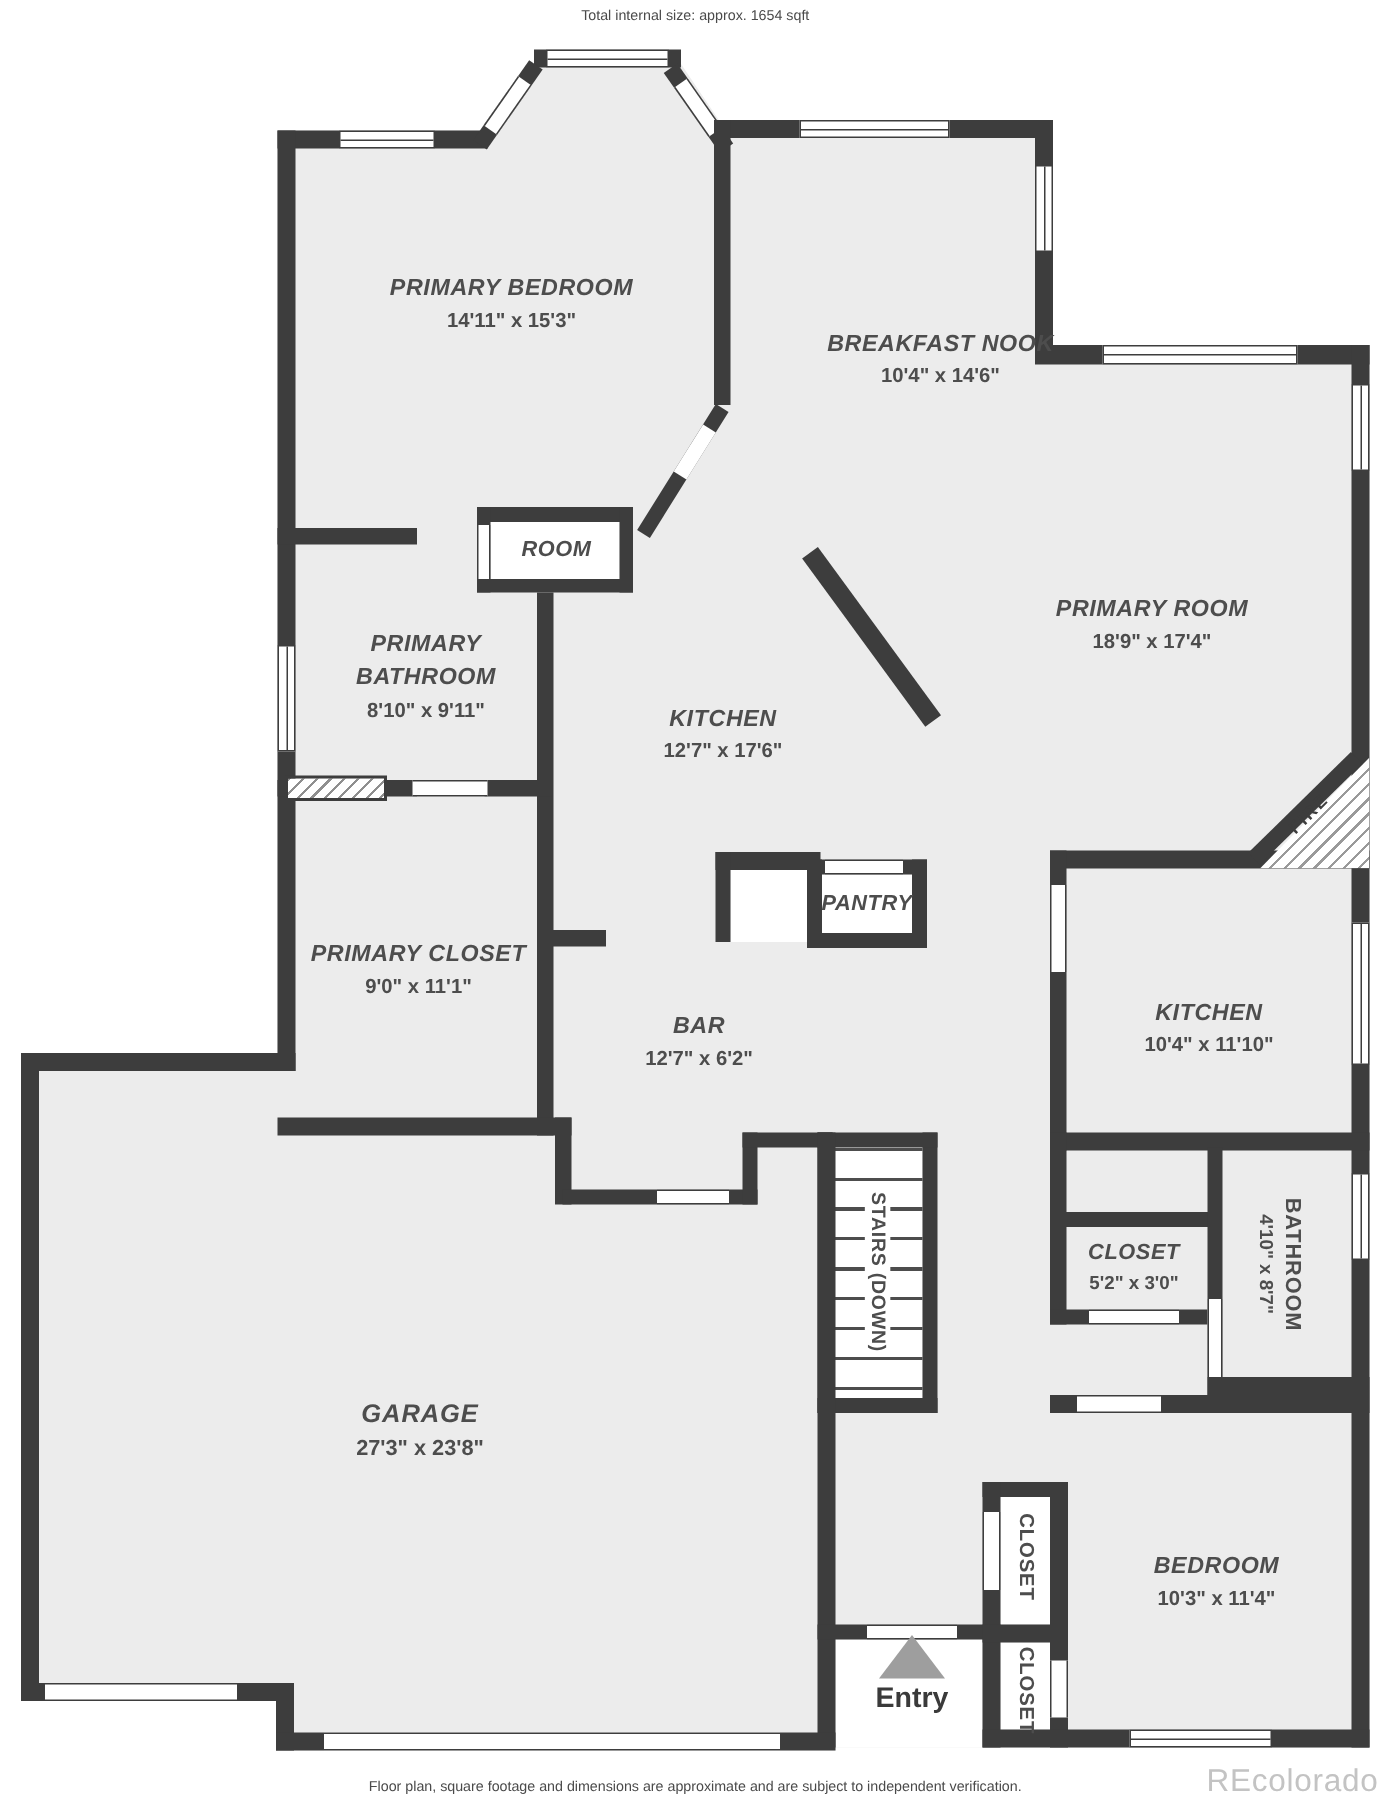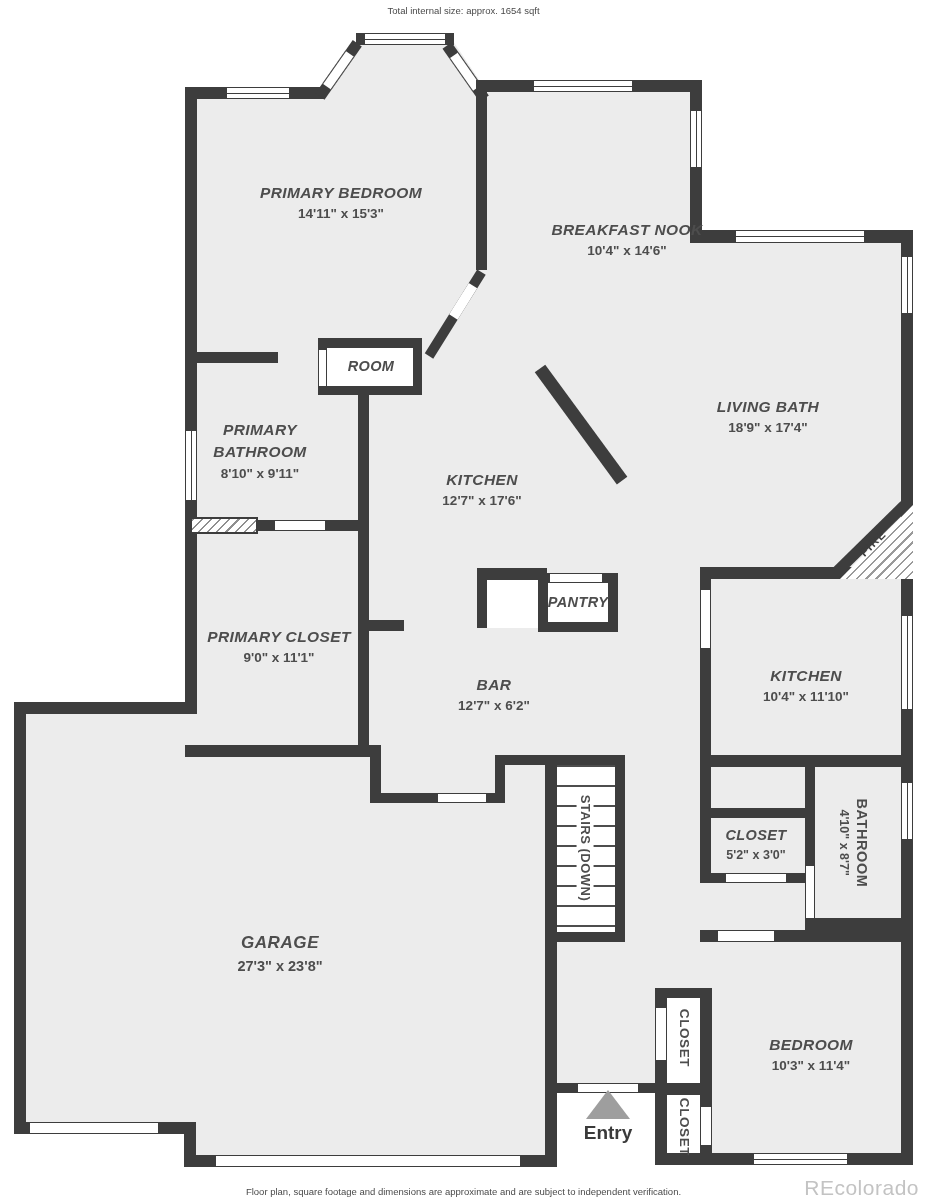--- a/index.html
+++ b/index.html
@@ -175,41 +175,41 @@
   <span class="nm">PRIMARY BEDROOM</span>
   <span class="dm">14'11" x 15'3"</span>
 </div>
 <div class="label" style="left:591px;top:240px;margin-left:36px;">
   <span class="nm">BREAKFAST NOOK</span>
   <span class="dm">10'4" x 14'6"</span>
 </div>
 <div class="label small" style="left:371px;top:367px;">
   <span class="nm">ROOM</span>
 </div>
-<div class="label" style="left:260px;top:451px;">
+<div class="label" style="left:284px;top:451px;">
   <span class="nm">PRIMARY</span>
   <span class="nm">BATHROOM</span>
   <span class="dm">8'10" x 9'11"</span>
 </div>
 <div class="label" style="left:482px;top:490px;">
   <span class="nm">KITCHEN</span>
   <span class="dm">12'7" x 17'6"</span>
 </div>
 <div class="label" style="left:768px;top:417px;">
-  <span class="nm">LIVING BATH</span>
+  <span class="nm">PRIMARY ROOM</span>
   <span class="dm">18'9" x 17'4"</span>
 </div>
 <div class="label small" style="left:578px;top:603px;">
   <span class="nm">PANTRY</span>
 </div>
 <div class="label" style="left:279px;top:647px;">
   <span class="nm">PRIMARY CLOSET</span>
   <span class="dm">9'0" x 11'1"</span>
 </div>
-<div class="label" style="left:494px;top:695px;">
+<div class="label" style="left:466px;top:695px;">
   <span class="nm">BAR</span>
   <span class="dm">12'7" x 6'2"</span>
 </div>
 <div class="label" style="left:806px;top:686px;">
   <span class="nm">KITCHEN</span>
   <span class="dm">10'4" x 11'10"</span>
 </div>
 <div class="label small" style="left:756px;top:845px;">
   <span class="nm">CLOSET</span>
   <span class="dm">5'2" x 3'0"</span>

